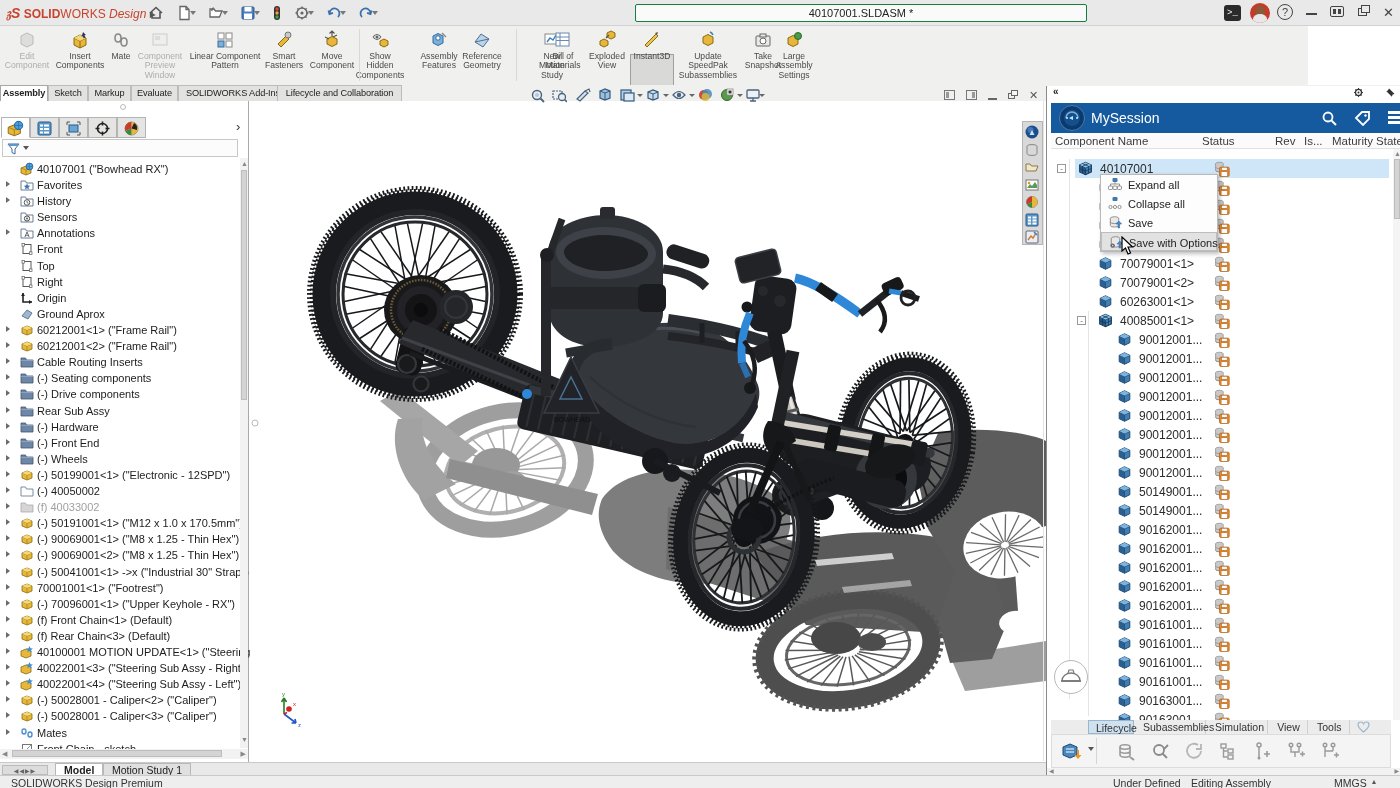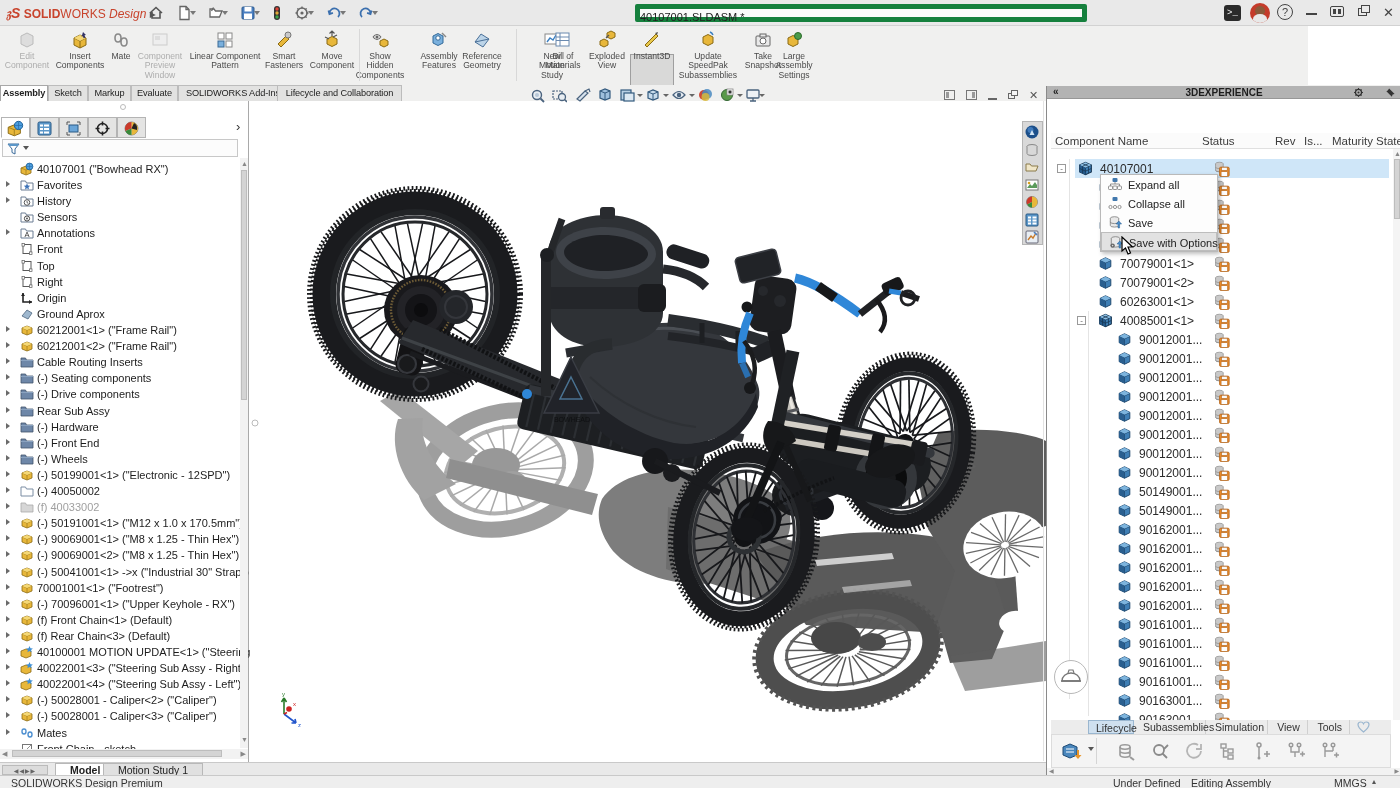--- a/index.html
+++ b/index.html
@@ -29,21 +29,21 @@
 #rp_cols{position:absolute;left:4px;top:47px;width:350px;height:16px;background:#fbfbfb;border-bottom:1px solid #e0e0e0;font-size:11.5px;color:#3c3c3c;white-space:nowrap}
 #ctxmenu{position:absolute;left:53px;top:88px;width:118px;height:78px;background:#fdfdfd;border:1px solid #b9b9b9;box-shadow:2px 2px 4px rgba(0,0,0,.25);z-index:30}
 .cmi{position:absolute;left:0;width:116px;height:19px;font-size:11px;color:#222}
 .cmi .ci{position:absolute;left:7px;top:2px;width:14px;height:14px}
 .cmi .ct{position:absolute;left:27px;top:4px;white-space:nowrap}
 #rp_tabs{position:absolute;left:4px;top:634px;width:340px;height:14px;background:#ececec;font-size:10.5px;color:#333}
 .rpt{position:absolute;top:0;height:14px;line-height:14px;padding:0 7px;border-right:1px solid #d0d0d0}
 .rpt.act{background:#cfe0ef;border:1px solid #9ab6cf}
 #rp_tools{position:absolute;left:4px;top:648px;width:340px;height:34px;background:#f4f4f4;border:1px solid #dcdcdc}
 #bottomtabs{position:absolute;left:0;top:762px;width:1046px;height:13px;background:#e9e9e9;border-top:1px solid #c9c9c9}
-.btab{position:absolute;top:0;height:13px;font-size:10.5px;line-height:13px;padding:0 14px;color:#222;background:#e0e0e0;border:1px solid #b8b8b8;border-bottom:none}
+.btab{position:absolute;top:0;height:13px;font-size:10.5px;line-height:13px;padding:0 8px;color:#222;background:#e0e0e0;border:1px solid #b8b8b8;border-bottom:none}
 .btab.act{background:#fff;font-weight:bold}
 #statusbar{position:absolute;left:0;top:775px;width:1400px;height:13px;background:#eeeeee;border-top:1px solid #c9c9c9;font-size:10.5px;color:#333}
 .vsb{position:absolute;background:#f2f2f2}
 .vsb .thumb{position:absolute;background:#d4d4d4;border:1px solid #bdbdbd}
 </style></head><body>
 <svg width="0" height="0" style="position:absolute">
     <defs>
 <symbol id="folder" viewBox="0 0 14 14">
         <path d="M1 4 L1 12 L13 12 L13 5 L6.5 5 L5.5 3 L1 3 Z" fill="#6e87a8" stroke="#41536b" stroke-width=".8"></path>
         <path d="M1 5.5 L13 5.5" stroke="#8aa2bf" stroke-width="1"></path>
@@ -189,21 +189,21 @@
     </svg>
     <svg class="abs" style="left:357px;top:4px" width="18" height="18" viewBox="0 0 18 18">
       <path d="M5 13 a5 5 0 1 1 8.5 -3.3 M14.5 6.5 l-1 3.6 -3.4-1.3" fill="none" stroke="#3a6fae" stroke-width="1.8"></path>
     </svg>
     <div class="abs" style="left:190px;top:11px;width:0;height:0;border-top:4px solid #777;border-left:3.5px solid transparent;border-right:3.5px solid transparent"></div>
     <div class="abs" style="left:222px;top:11px;width:0;height:0;border-top:4px solid #777;border-left:3.5px solid transparent;border-right:3.5px solid transparent"></div>
     <div class="abs" style="left:254px;top:11px;width:0;height:0;border-top:4px solid #777;border-left:3.5px solid transparent;border-right:3.5px solid transparent"></div>
     <div class="abs" style="left:308px;top:11px;width:0;height:0;border-top:4px solid #777;border-left:3.5px solid transparent;border-right:3.5px solid transparent"></div>
     <div class="abs" style="left:340px;top:11px;width:0;height:0;border-top:4px solid #777;border-left:3.5px solid transparent;border-right:3.5px solid transparent"></div>
     <div class="abs" style="left:372px;top:11px;width:0;height:0;border-top:4px solid #777;border-left:3.5px solid transparent;border-right:3.5px solid transparent"></div>
-    <div class="abs" style="left:635px;top:4px;width:452px;height:18px;background:#fafafa;border:5px solid #15803d;border-radius:2px;text-align:left;font-size:11px;color:#222;line-height:17px">40107001.SLDASM *</div>
+    <div class="abs" style="left:635px;top:4px;width:452px;height:18px;background:#fafafa;border:1px solid #15803d;border-radius:2px;text-align:center;font-size:11px;color:#222;line-height:17px">40107001.SLDASM *</div>
     <div class="abs" style="left:1224px;top:5px;width:17px;height:16px;background:#2b2b2b;border-radius:3px;color:#fff;font-size:9px;text-align:center;line-height:16px;font-family:'Liberation Mono',monospace">&gt;_</div>
     <div class="abs" style="left:1250px;top:3px;width:20px;height:20px;background:#c43b2a;border-radius:50%;overflow:hidden">
       <div class="abs" style="left:5px;top:3px;width:10px;height:10px;background:#8a5a3a;border-radius:50%"></div>
       <div class="abs" style="left:3px;top:11px;width:14px;height:10px;background:#e8e8e8;border-radius:50% 50% 0 0"></div>
     </div>
     <div class="abs" style="left:1277px;top:4px;width:16px;height:16px;border:1.5px solid #444;border-radius:50%;text-align:center;font-size:11px;line-height:15px;color:#444">?</div>
     <div class="abs" style="left:1306px;top:13px;width:11px;height:2px;background:#444"></div>
     <div class="abs" style="left:1330px;top:6px;width:14px;height:11px;border:1.5px solid #444;border-radius:2px"></div>
     <div class="abs" style="left:1333px;top:9px;width:3px;height:5px;background:#444"></div>
     <div class="abs" style="left:1338px;top:9px;width:3px;height:5px;background:#444"></div>
@@ -1066,30 +1066,49 @@
 <div class="abs" style="left:276px;top:690px;width:36px;height:42px;z-index:5"><svg width="36" height="42" viewBox="0 0 36 42">
       <path d="M8 24 L8 8 M8 8 l-2.5 4 M8 8 l2.5 4" stroke="#2a7a2a" stroke-width="1.6" fill="none"></path>
       <text x="6" y="6" font-size="6" fill="#2a7a2a">y</text>
       <path d="M8 24 L20 33 M20 33 l-4.5 0 M20 33 l-1-4" stroke="#2255cc" stroke-width="1.6" fill="none"></path>
       <text x="22" y="37" font-size="6" fill="#2255cc">z</text>
       <circle cx="13" cy="19" r="2.8" fill="#cc2222"></circle>
       <text x="17" y="16" font-size="6" fill="#cc2222">x</text>
       <path d="M8 24 l3-1.5" stroke="#cc2222" stroke-width="1.4"></path>
     </svg></div>
 <div id="rightpanel">
-    <div id="rp_head">3DEXPERIENCE</div>
     <div class="abs" style="left:6px;top:0px;font-size:10px;color:#222;font-weight:bold">«</div>
     <svg class="abs" style="left:306px;top:1px" width="11" height="11" viewBox="0 0 16 16">
       <circle cx="8" cy="8" r="4.5" fill="none" stroke="#333" stroke-width="1.8"></circle>
       <circle cx="8" cy="8" r="1.5" fill="#333"></circle>
       <path d="M8 1.5v3M8 11.5v3M1.5 8h3M11.5 8h3M3.5 3.5l2 2M10.5 10.5l2 2M12.5 3.5l-2 2M5.5 10.5l-2 2" stroke="#333" stroke-width="1.4"></path>
     </svg>
     <svg class="abs" style="left:338px;top:1px" width="11" height="11" viewBox="0 0 16 16">
       <path d="M6 2 l8 8 -3 1 -1 3 -8-8 2-1 Z" fill="#333"></path>
     </svg>
+    <div id="rp_blue">
+      <div class="abs" style="left:8px;top:2px;width:26px;height:26px;border-radius:50%;background:#0d3a6e;border:1px solid #4a7aa8"></div>
+      <svg class="abs" style="left:12px;top:6px" width="18" height="18" viewBox="0 0 18 18">
+        <circle cx="9" cy="9" r="8" fill="#12508e"></circle>
+        <path d="M3 9 a6 6 0 0 1 12 0" fill="none" stroke="#7ab0dd" stroke-width="1.5"></path>
+        <path d="M6 9 l4-2 v4 Z" fill="#cfe4f4"></path>
+        <circle cx="4" cy="9" r="1" fill="#cfe4f4"></circle>
+        <circle cx="14" cy="9" r="1" fill="#cfe4f4"></circle>
+      </svg>
+      <div class="abs" style="left:40px;top:7px;font-size:14px;color:#fff">MySession</div>
+      <svg class="abs" style="left:270px;top:7px" width="17" height="17" viewBox="0 0 17 17">
+        <circle cx="7" cy="7" r="4.5" fill="none" stroke="#fff" stroke-width="1.8"></circle>
+        <path d="M10.5 10.5 L15 15" stroke="#fff" stroke-width="2"></path>
+      </svg>
+      <svg class="abs" style="left:303px;top:7px" width="17" height="17" viewBox="0 0 17 17">
+        <path d="M2 8 L8 2 L15 2 L15 9 L9 15 Z" fill="none" stroke="#fff" stroke-width="1.8"></path>
+        <circle cx="11.5" cy="5.5" r="1.2" fill="#fff"></circle>
+      </svg>
+      <div class="abs" style="left:337px;top:8px;width:14px;height:2.5px;background:#fff;box-shadow:0 5px 0 #fff,0 10px 0 #fff"></div>
+    </div>
     <div id="rp_cols">
       <span class="abs" style="left:4px;top:2px">Component Name</span>
       <span class="abs" style="left:151px;top:2px">Status</span>
       <span class="abs" style="left:224px;top:2px">Rev</span>
       <span class="abs" style="left:253px;top:2px">Is...</span>
       <span class="abs" style="left:281px;top:2px">Maturity State</span>
     </div>
     <div class="abs" style="left:0;top:63px;width:354px;height:571px;overflow:hidden">
       <div class="abs" style="left:22px;top:10px;width:1px;height:540px;background:#e4e4e4"></div>
       <div class="abs" style="left:41px;top:162px;width:1px;height:405px;background:#e4e4e4"></div>
@@ -1344,21 +1363,21 @@
     <svg class="abs" style="left:13px;top:582px" width="22" height="18" viewBox="0 0 22 18">
       <path d="M2 13 a9 8 0 0 1 18 0 Z" fill="#fff" stroke="#777" stroke-width="1.3"></path>
       <path d="M1 13 h20" stroke="#777" stroke-width="1.6"></path>
       <path d="M8 5 l1-3 h4 l1 3" fill="none" stroke="#777" stroke-width="1.2"></path>
     </svg>
     <div id="rp_tabs">
       <div class="rpt act" style="left:37px;width:46px;text-align:center">Lifecycle</div>
       <div class="rpt" style="left:85px;width:70px;text-align:center">Subassemblies</div>
       <div class="rpt" style="left:157px;width:60px;text-align:center">Simulation</div>
       <div class="rpt" style="left:219px;width:38px;text-align:center">View</div>
-      <div class="rpt" style="left:259px;width:40px;text-align:right">Tools</div>
+      <div class="rpt" style="left:259px;width:40px;text-align:left">Tools</div>
       <svg class="abs" style="left:306px;top:1px" width="13" height="12" viewBox="0 0 13 12">
         <path d="M6.5 11 C2 7.5 1 5 1 3.5 C1 2 2.2 1 3.8 1 C5 1 6 1.8 6.5 2.8 C7 1.8 8 1 9.2 1 C10.8 1 12 2 12 3.5 C12 5 11 7.5 6.5 11 Z" fill="none" stroke="#9ab6cf" stroke-width="1.2"></path>
       </svg>
     </div>
     <div id="rp_tools">
       <svg class="abs" style="left:8px;top:4px" width="26" height="26" viewBox="0 0 26 26">
         <path d="M3 8 L10 5 L17 8 L17 16 L10 19 L3 16 Z" fill="#4a87bd" stroke="#1e4a74" stroke-width="1"></path>
         <path d="M6 10 h8 M6 13 h8" stroke="#fff" stroke-width="1"></path>
         <path d="M17 20 v-5 l-2.5 0 L18 11 l3.5 4 -2.5 0 v5 Z" fill="#e8952a" transform="rotate(180 18 15.5)"></path>
       </svg>

